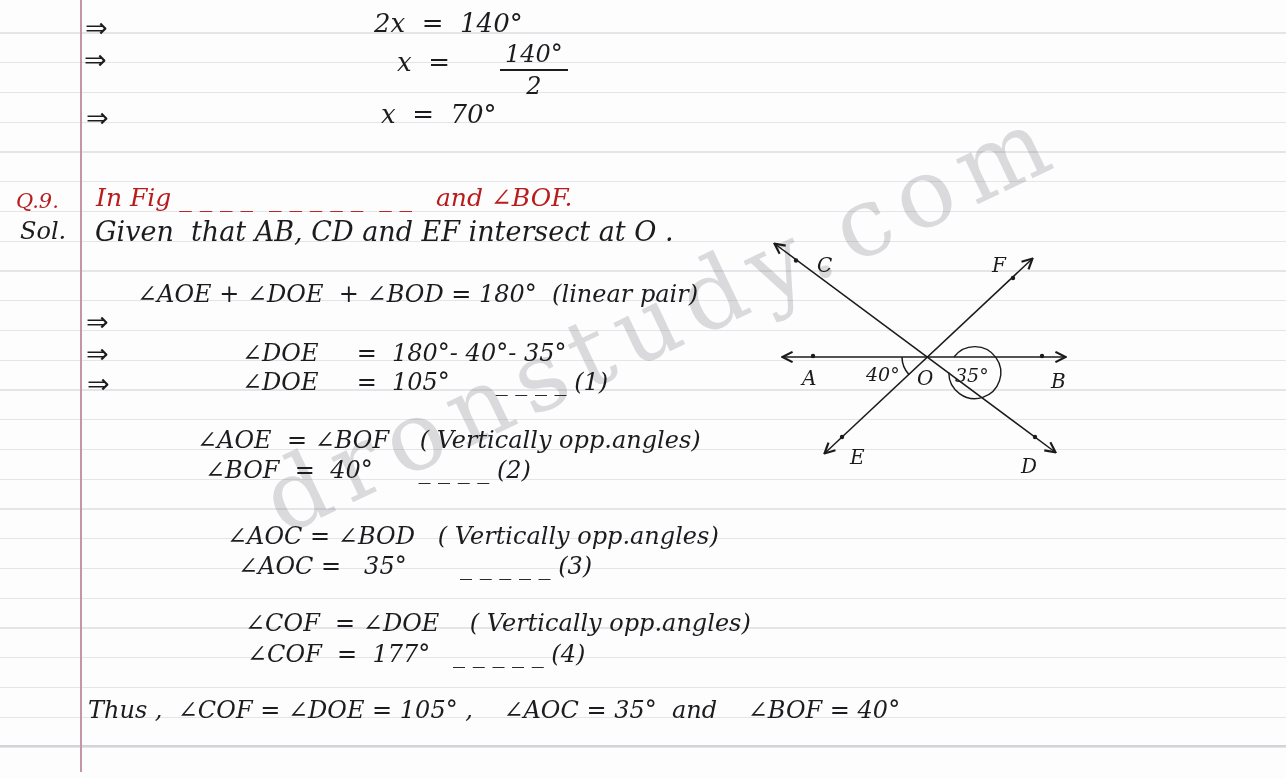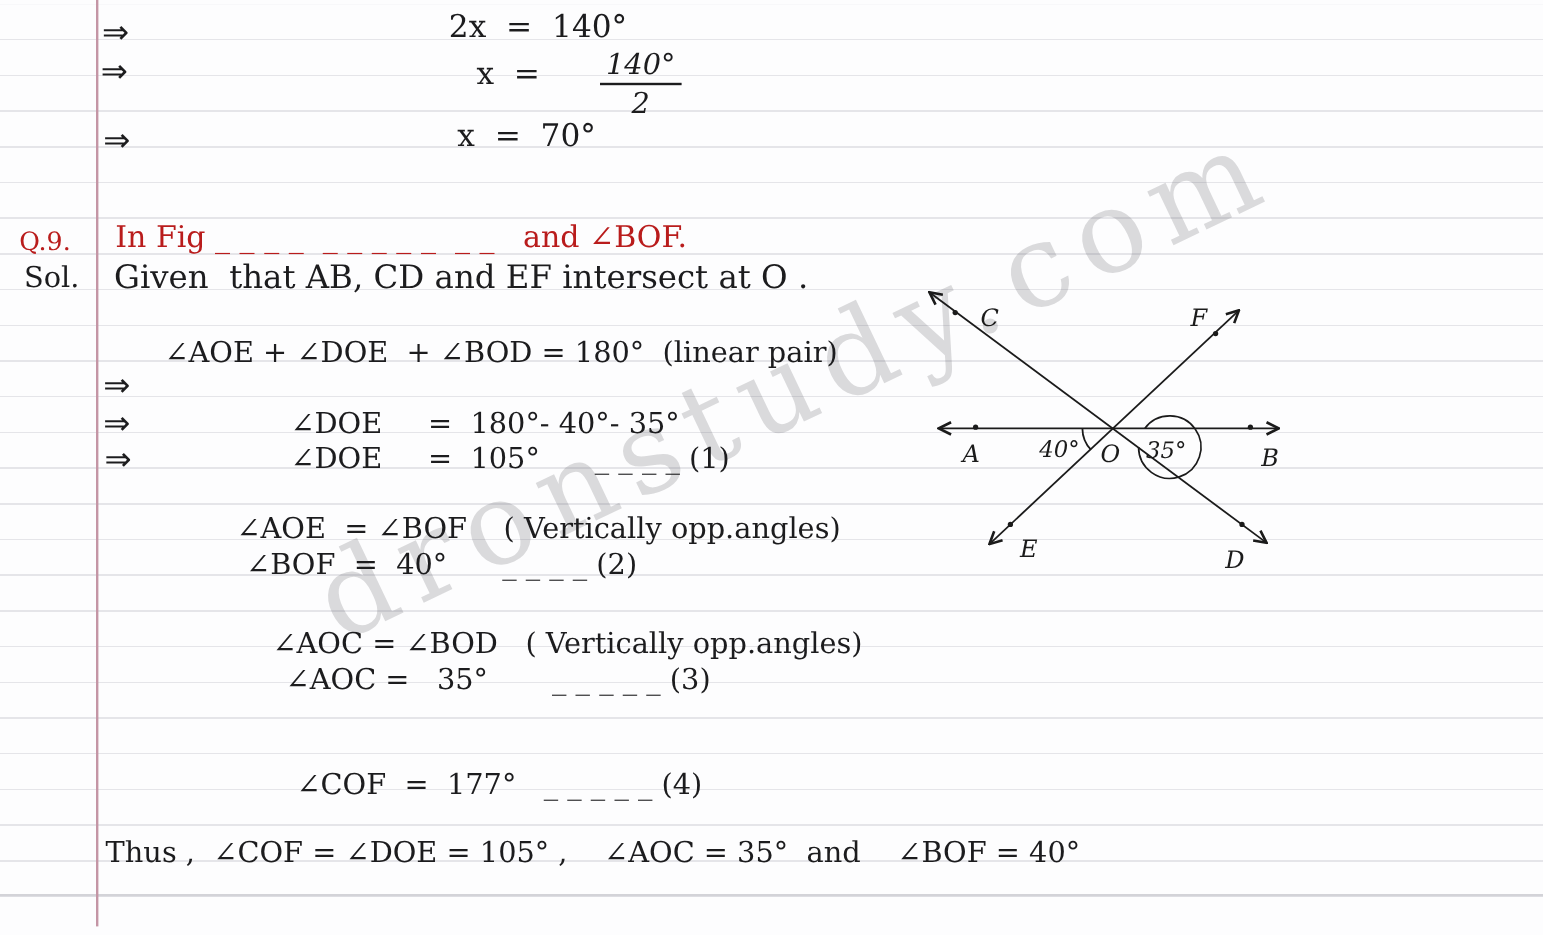--- a/index.html
+++ b/index.html
@@ -13,21 +13,21 @@
             #e5e5e9 28.45px, #e5e5e9 29.75px);}
   .bottom-line{position:absolute;left:0;top:744.5px;width:1286px;height:2.6px;background:#d3d3d8;z-index:0;}
   .margin-line{position:absolute;left:80px;top:0;width:2.2px;height:772px;background:#c495a5;z-index:1;}
   
   .watermark{position:absolute;left:205px;top:262px;width:920px;height:130px;z-index:1;
              transform:rotate(-25.5deg);text-align:center;
              font-family:"DejaVu Serif",serif;font-style:normal;
              font-size:96px;letter-spacing:12px;color:rgba(95,95,100,0.22);
              pointer-events:none;}
   
-  .hw{position:absolute;z-index:2;color:#1c1c1e;
+  .hw{position:absolute;z-index:2;font-style:italic;color:#1c1c1e;
       font-size:24px;line-height:1.15;white-space:pre;}
   .blue{color:#b91c1c;}
   .imp{font-family:"DejaVu Sans",sans-serif;font-style:normal;font-size:27px;}
   .big{font-size:26px;}
   .frac{position:absolute;z-index:2;font-style:italic;color:#1c1c1e;text-align:center;margin-left:39px;}
   .frac .num{font-size:24px;border-bottom:2px solid #1c1c1e;padding:0 5px 1px 5px;}
   .frac .den{font-size:24px;padding-top:1px;}
   svg.figure{position:absolute;left:770px;top:232px;z-index:2;}
   svg.figure text{font-family:"DejaVu Serif","DejaVu Sans",serif;font-style:italic;
                   fill:#1b1b1b;font-size:20px;}
@@ -68,20 +68,21 @@
   <span class="hw" style="left:242px;top:340px">∠DOE     =  180°- 40°- 35°</span>
   <span class="hw imp" style="left:87px;top:368px">⇒</span>
   <span class="hw" style="left:242px;top:369px">∠DOE     =  105°      _ _ _ _ (1)</span>
 
   <span class="hw" style="left:197px;top:427px">∠AOE  = ∠BOF    ( Vertically opp.angles)</span>
   <span class="hw" style="left:205px;top:457px">∠BOF  =  40°      _ _ _ _ (2)</span>
 
   <span class="hw" style="left:227px;top:523px">∠AOC = ∠BOD   ( Vertically opp.angles)</span>
   <span class="hw" style="left:238px;top:553px">∠AOC =   35°       _ _ _ _ _ (3)</span>
 
+  <span class="hw" style="left:245px;top:610px">∠COF  = ∠DOE    ( Vertically opp.angles)</span>
   <span class="hw" style="left:247px;top:641px">∠COF  =  177°   _ _ _ _ _ (4)</span>
 
   <span class="hw" style="left:88px;top:697px">Thus ,  ∠COF = ∠DOE = 105° ,    ∠AOC = 35°  and    ∠BOF = 40°</span>
 
   <svg class="figure" width="312" height="247" viewBox="0 0 312 247">
     <defs>
       <marker id="arr" viewBox="0 0 10 10" refX="8.5" refY="5" markerWidth="8.5" markerHeight="8.5" orient="auto-start-reverse">
         <path d="M1,1 L9,5 L1,9" fill="none" stroke="#1b1b1b" stroke-width="1.7"></path>
       </marker>
     </defs>

